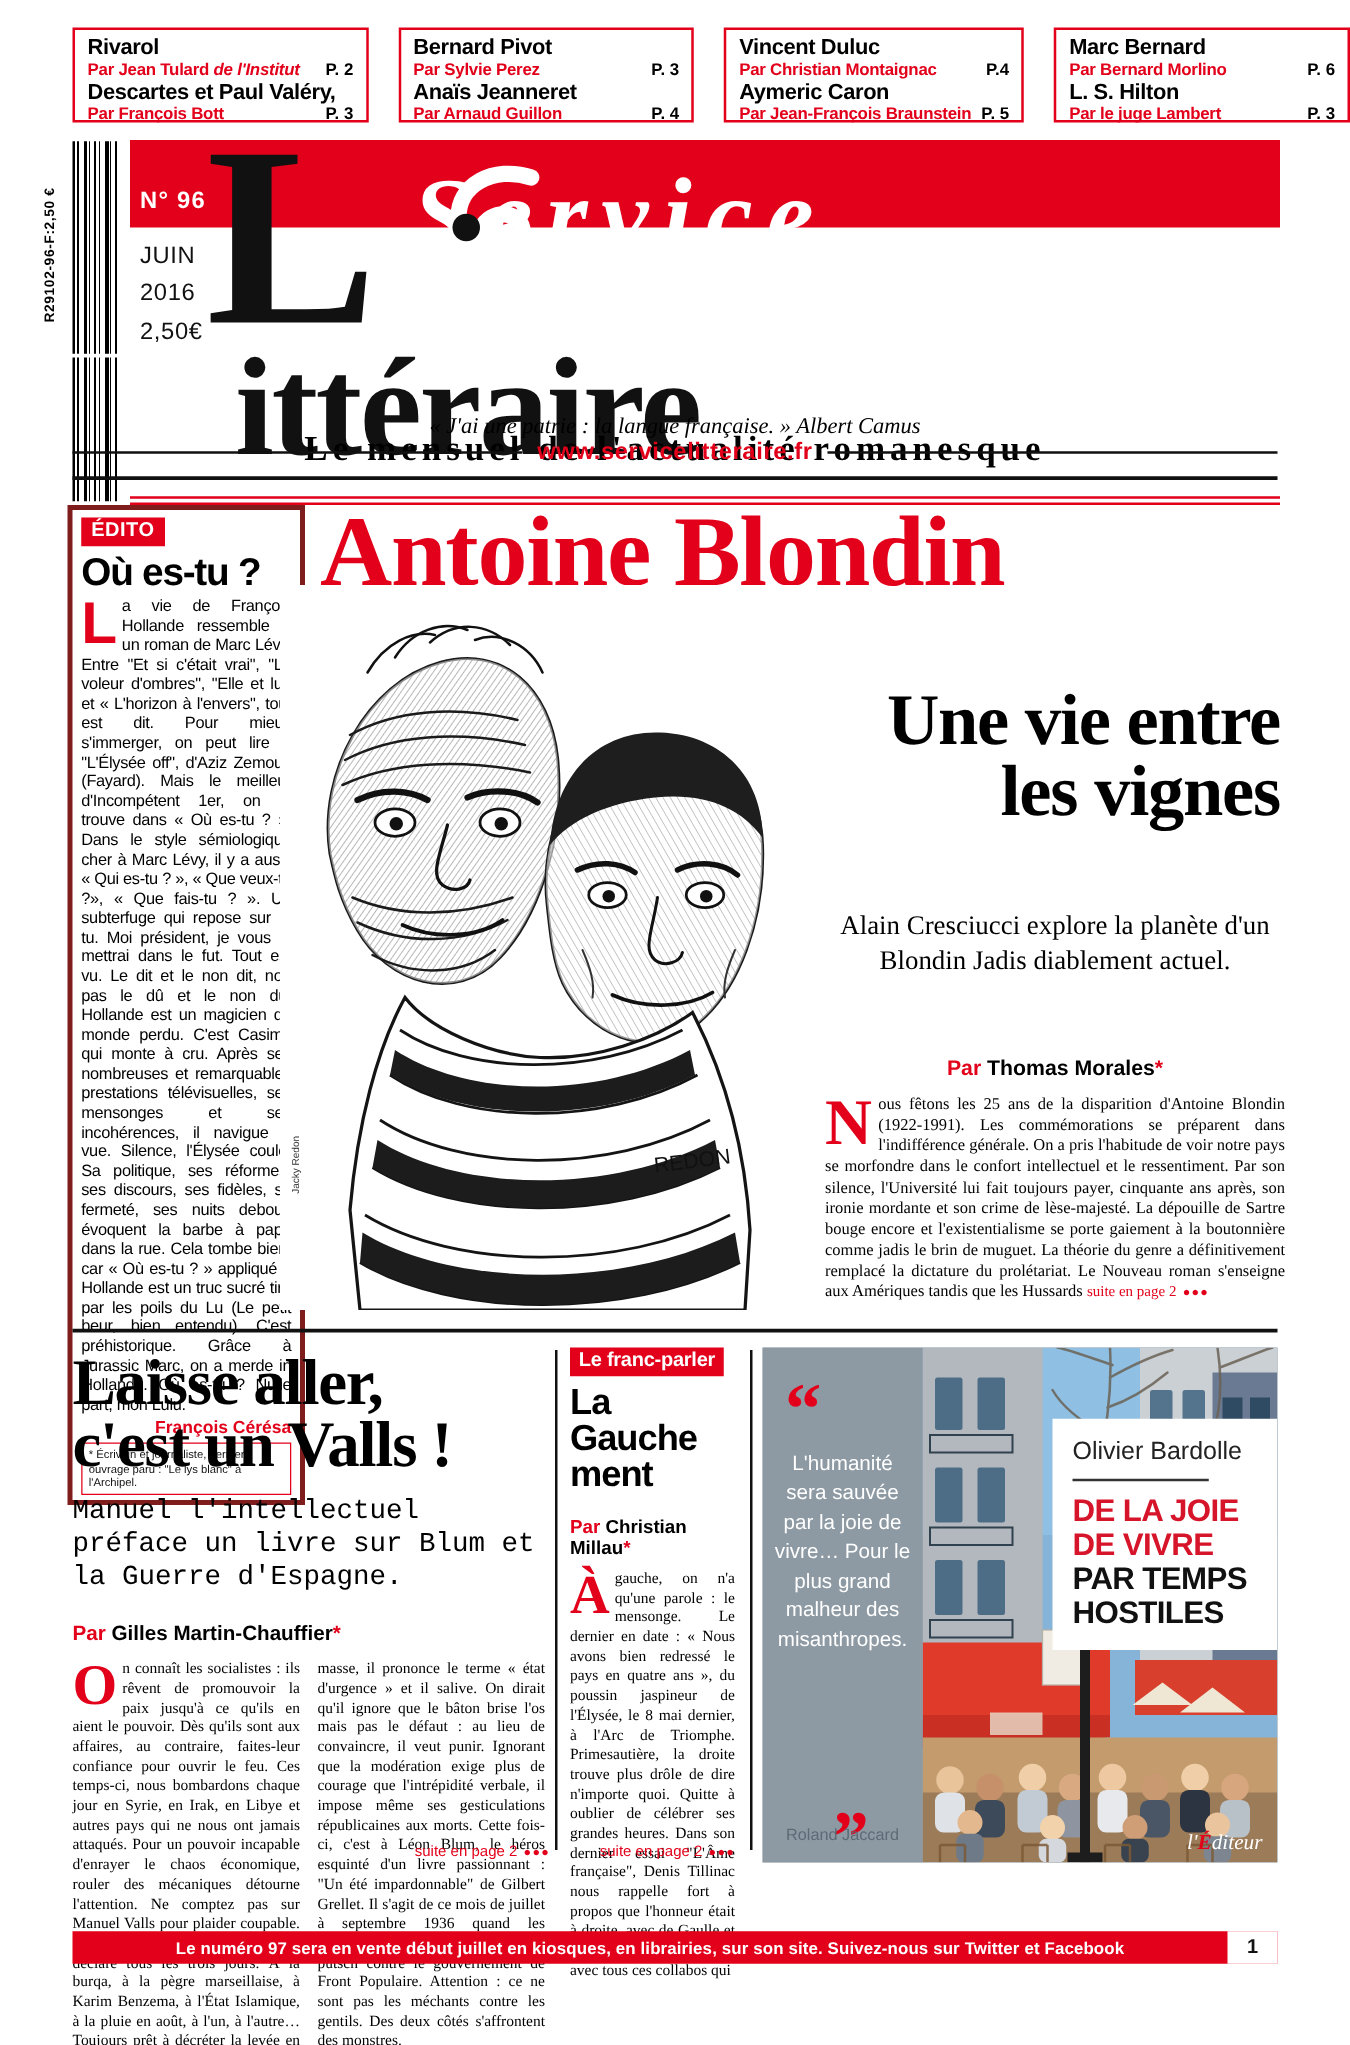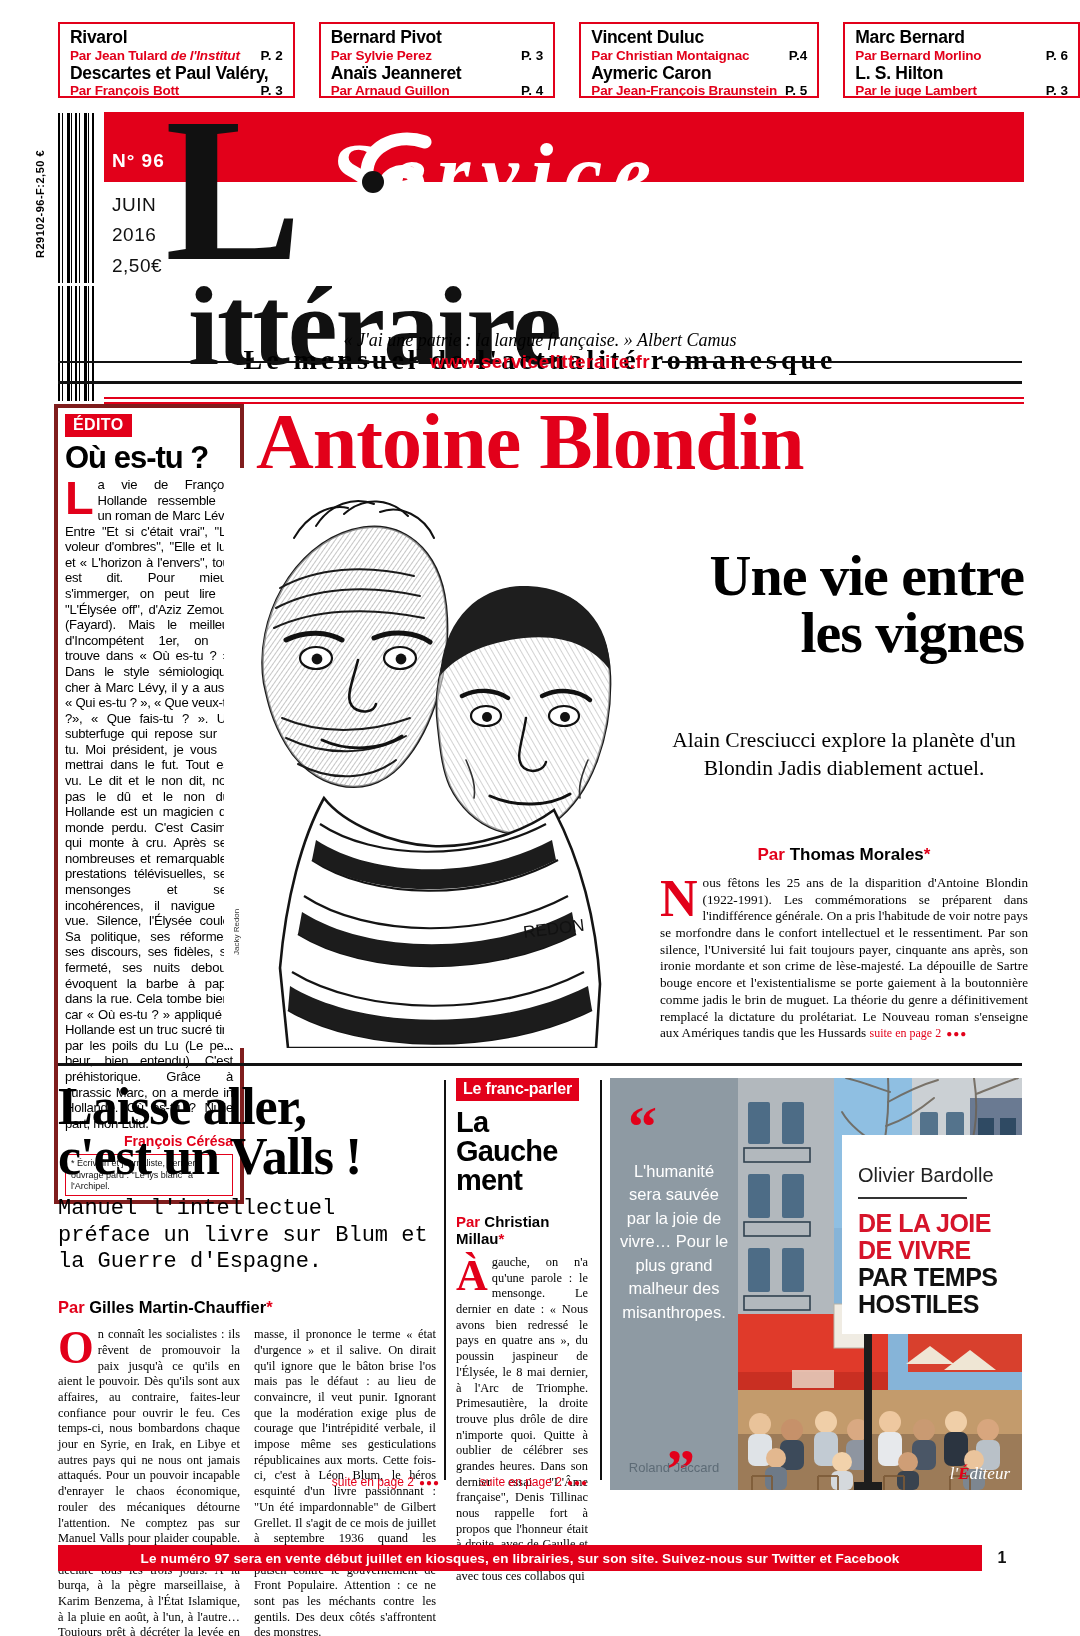--- a/index.html
+++ b/index.html
@@ -103,21 +103,21 @@
 
   
   .ad{position:absolute;left:610px;top:1078px;width:412px;height:412px;overflow:hidden;background:#8e9aa3;}
   .ad-quote-panel{position:absolute;left:0;top:0;width:128px;height:412px;background:#8e9aa3;}
   .ad-qmark{position:absolute;left:18px;top:34px;font-family:"Liberation Serif",serif;font-size:58px;color:#e2001a;
     font-weight:bold;line-height:0.5;letter-spacing:-3px;}
   .ad-qmark-end{position:absolute;left:56px;bottom:6px;font-family:"Liberation Serif",serif;font-size:58px;color:#e2001a;
     font-weight:bold;line-height:0.5;letter-spacing:-3px;}
   .ad-quote{position:absolute;left:6px;top:82px;width:116px;text-align:center;color:#fff;font-size:16.5px;line-height:1.42;}
   .ad-photo{position:absolute;left:128px;top:0;width:284px;height:412px;overflow:hidden;}
-  .ad-card{position:absolute;right:0;top:57px;width:180px;background:#fff;padding:28px 12px 16px 16px;box-sizing:border-box;}
+  .ad-card{position:absolute;right:0;top:57px;width:180px;background:#fff;padding:14px 12px 16px 16px;box-sizing:border-box;}
   .ad-author{font-size:20px;line-height:1.2;color:#222;}
   .ad-hr{height:2px;background:#333;margin:10px 0 11px 0;width:72%;}
   .ad-t1{color:#d6142a;font-size:25px;font-weight:bold;line-height:1.08;letter-spacing:-0.5px;}
   .ad-t2{color:#111;font-size:25px;font-weight:bold;line-height:1.08;letter-spacing:-0.5px;}
   .ad-pub{position:absolute;right:12px;bottom:6px;color:#fff;font-family:"Liberation Serif",serif;font-size:17px;font-style:italic;}
   .ad-pub b{color:#e2001a;}
 
   
   .footer{position:absolute;left:58px;top:1545px;width:964px;height:26px;background:#e2001a;display:flex;align-items:center;}
   .footer-txt{flex:1;text-align:center;color:#fff;font-size:13.5px;font-weight:bold;letter-spacing:0.1px;}

